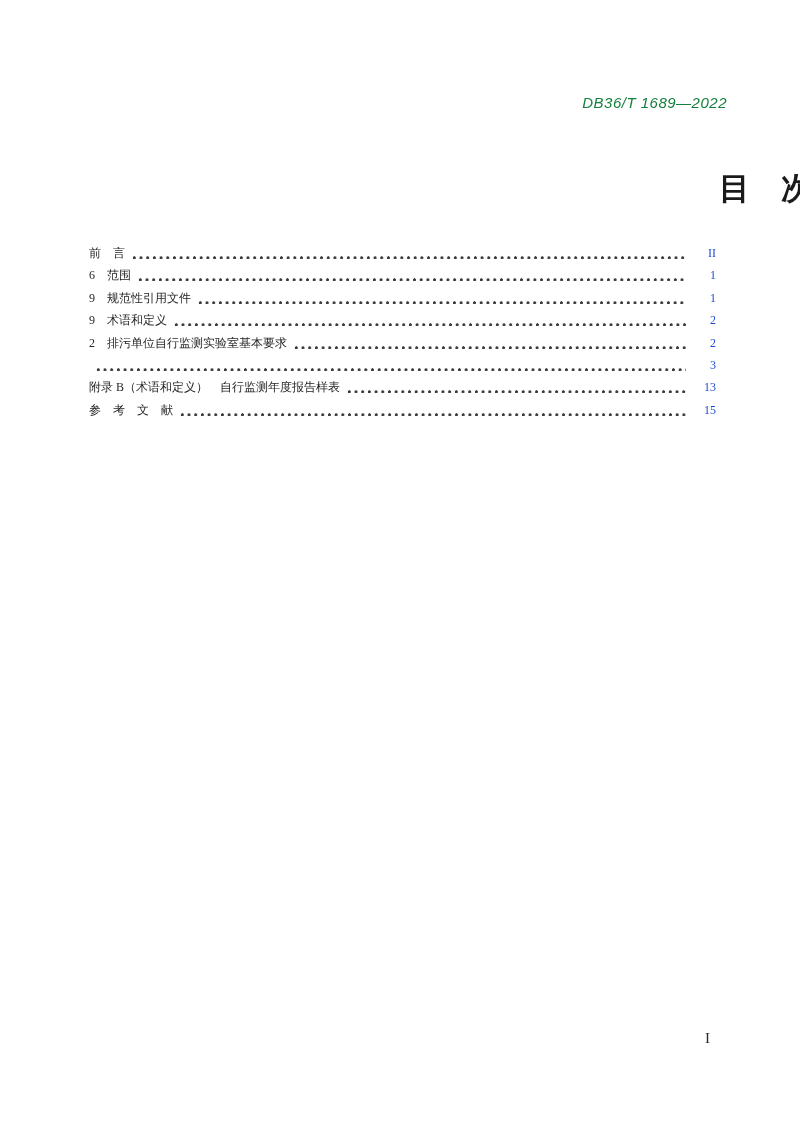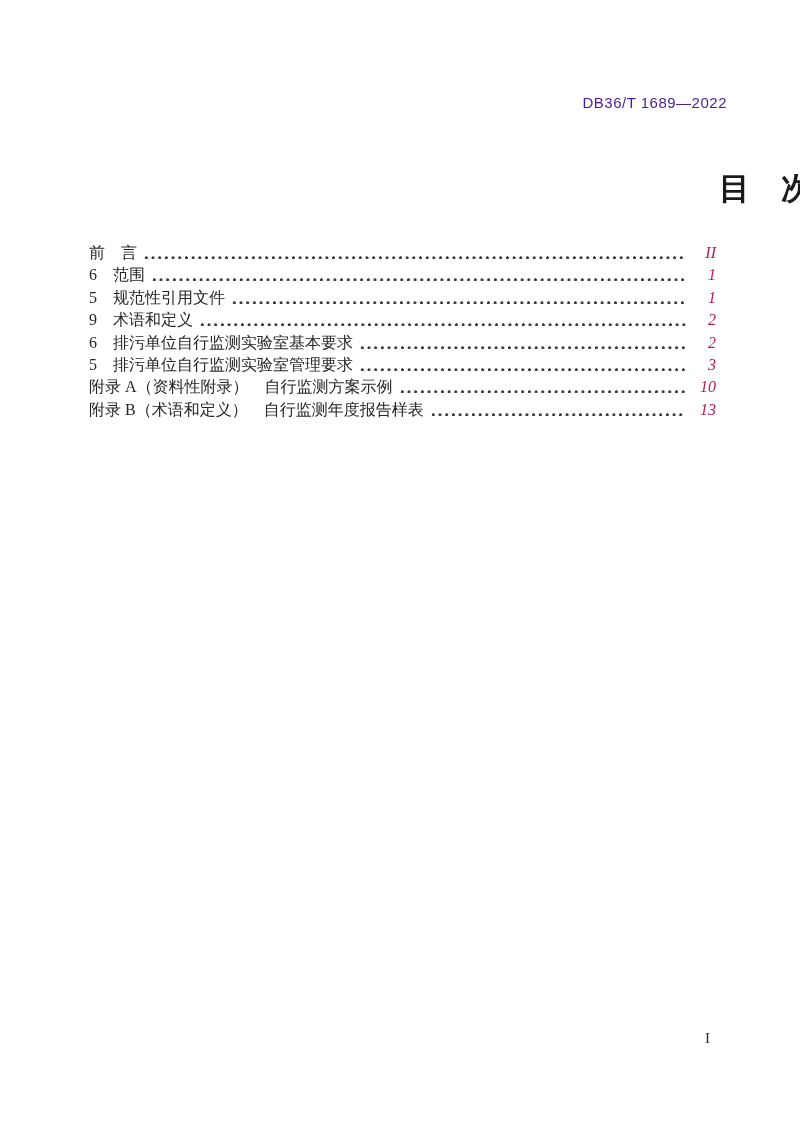--- a/index.html
+++ b/index.html
@@ -16,23 +16,24 @@
     font-family: "Liberation Serif", "DejaVu Serif", serif;
     color: #222222;
   }
   .doc-code {
     position: absolute;
     top: 93px;
     right: 73px;
     font-family: "Liberation Sans", "DejaVu Sans", sans-serif;
     font-size: 15px;
     line-height: 20px;
-    color: #4c1d95;
+    color: #15803d;
     letter-spacing: 0.5px;
     white-space: pre;
+    font-style: italic;
   }
   .doc-title {
     position: absolute;
     top: 172px;
     left: 12px;
     width: 100%;
     text-align: right;
     font-size: 31px;
     line-height: 34px;
     font-weight: bold;
@@ -41,43 +42,42 @@
   }
   .toc {
     position: absolute;
     top: 242px;
     left: 89px;
     width: 627px;
   }
   .toc-row {
     display: flex;
     height: 22.4px;
-    font-size: 16px;
+    font-size: 12px;
     line-height: 22.4px;
     color: #262626;
   }
   .toc-label {
     white-space: pre;
     flex: 0 0 auto;
   }
   .toc-leader {
     flex: 1 1 auto;
     margin-left: 6px;
     margin-right: 4px;
     background-image: radial-gradient(circle at 3.3px 16px, #3a3a3a 1.2px, rgba(0,0,0,0) 1.7px);
     background-size: 6.7px 22.4px;
     background-repeat: repeat-x;
   }
   .toc-page {
     flex: 0 0 auto;
     min-width: 26px;
     text-align: right;
     white-space: pre;
-    color: #be185d;
-    font-style: italic;
+    color: #1d4ed8;
   }
   .footer-page-num {
     position: absolute;
     top: 1029px;
     right: 90px;
     font-size: 15px;
     line-height: 18px;
     color: #2b2b2b;
   }
 </style>
@@ -98,54 +98,53 @@
       <span class="toc-page">II</span>
     </div>
 
     <div class="toc-row">
       <span class="toc-label">6　范围</span>
       <span class="toc-leader"></span>
       <span class="toc-page">1</span>
     </div>
 
     <div class="toc-row">
-      <span class="toc-label">5　规范性引用文件</span>
+      <span class="toc-label">9　规范性引用文件</span>
       <span class="toc-leader"></span>
       <span class="toc-page">1</span>
     </div>
 
     <div class="toc-row">
       <span class="toc-label">9　术语和定义</span>
       <span class="toc-leader"></span>
       <span class="toc-page">2</span>
     </div>
 
     <div class="toc-row">
-      <span class="toc-label">6　排污单位自行监测实验室基本要求</span>
+      <span class="toc-label">2　排污单位自行监测实验室基本要求</span>
       <span class="toc-leader"></span>
       <span class="toc-page">2</span>
     </div>
 
     <div class="toc-row">
-      <span class="toc-label">5　排污单位自行监测实验室管理要求</span>
       <span class="toc-leader"></span>
       <span class="toc-page">3</span>
     </div>
 
 
-    <div class="toc-row">
-      <span class="toc-label">附录 A（资料性附录）　自行监测方案示例</span>
-      <span class="toc-leader"></span>
-      <span class="toc-page">10</span>
-    </div>
 
     <div class="toc-row">
       <span class="toc-label">附录 B（术语和定义）　自行监测年度报告样表</span>
       <span class="toc-leader"></span>
       <span class="toc-page">13</span>
     </div>
 
+    <div class="toc-row">
+      <span class="toc-label">参　考　文　献</span>
+      <span class="toc-leader"></span>
+      <span class="toc-page">15</span>
+    </div>
 
   </div>
 
   <div class="footer-page-num">I</div>
 
 </div>
 
 </body></html>

